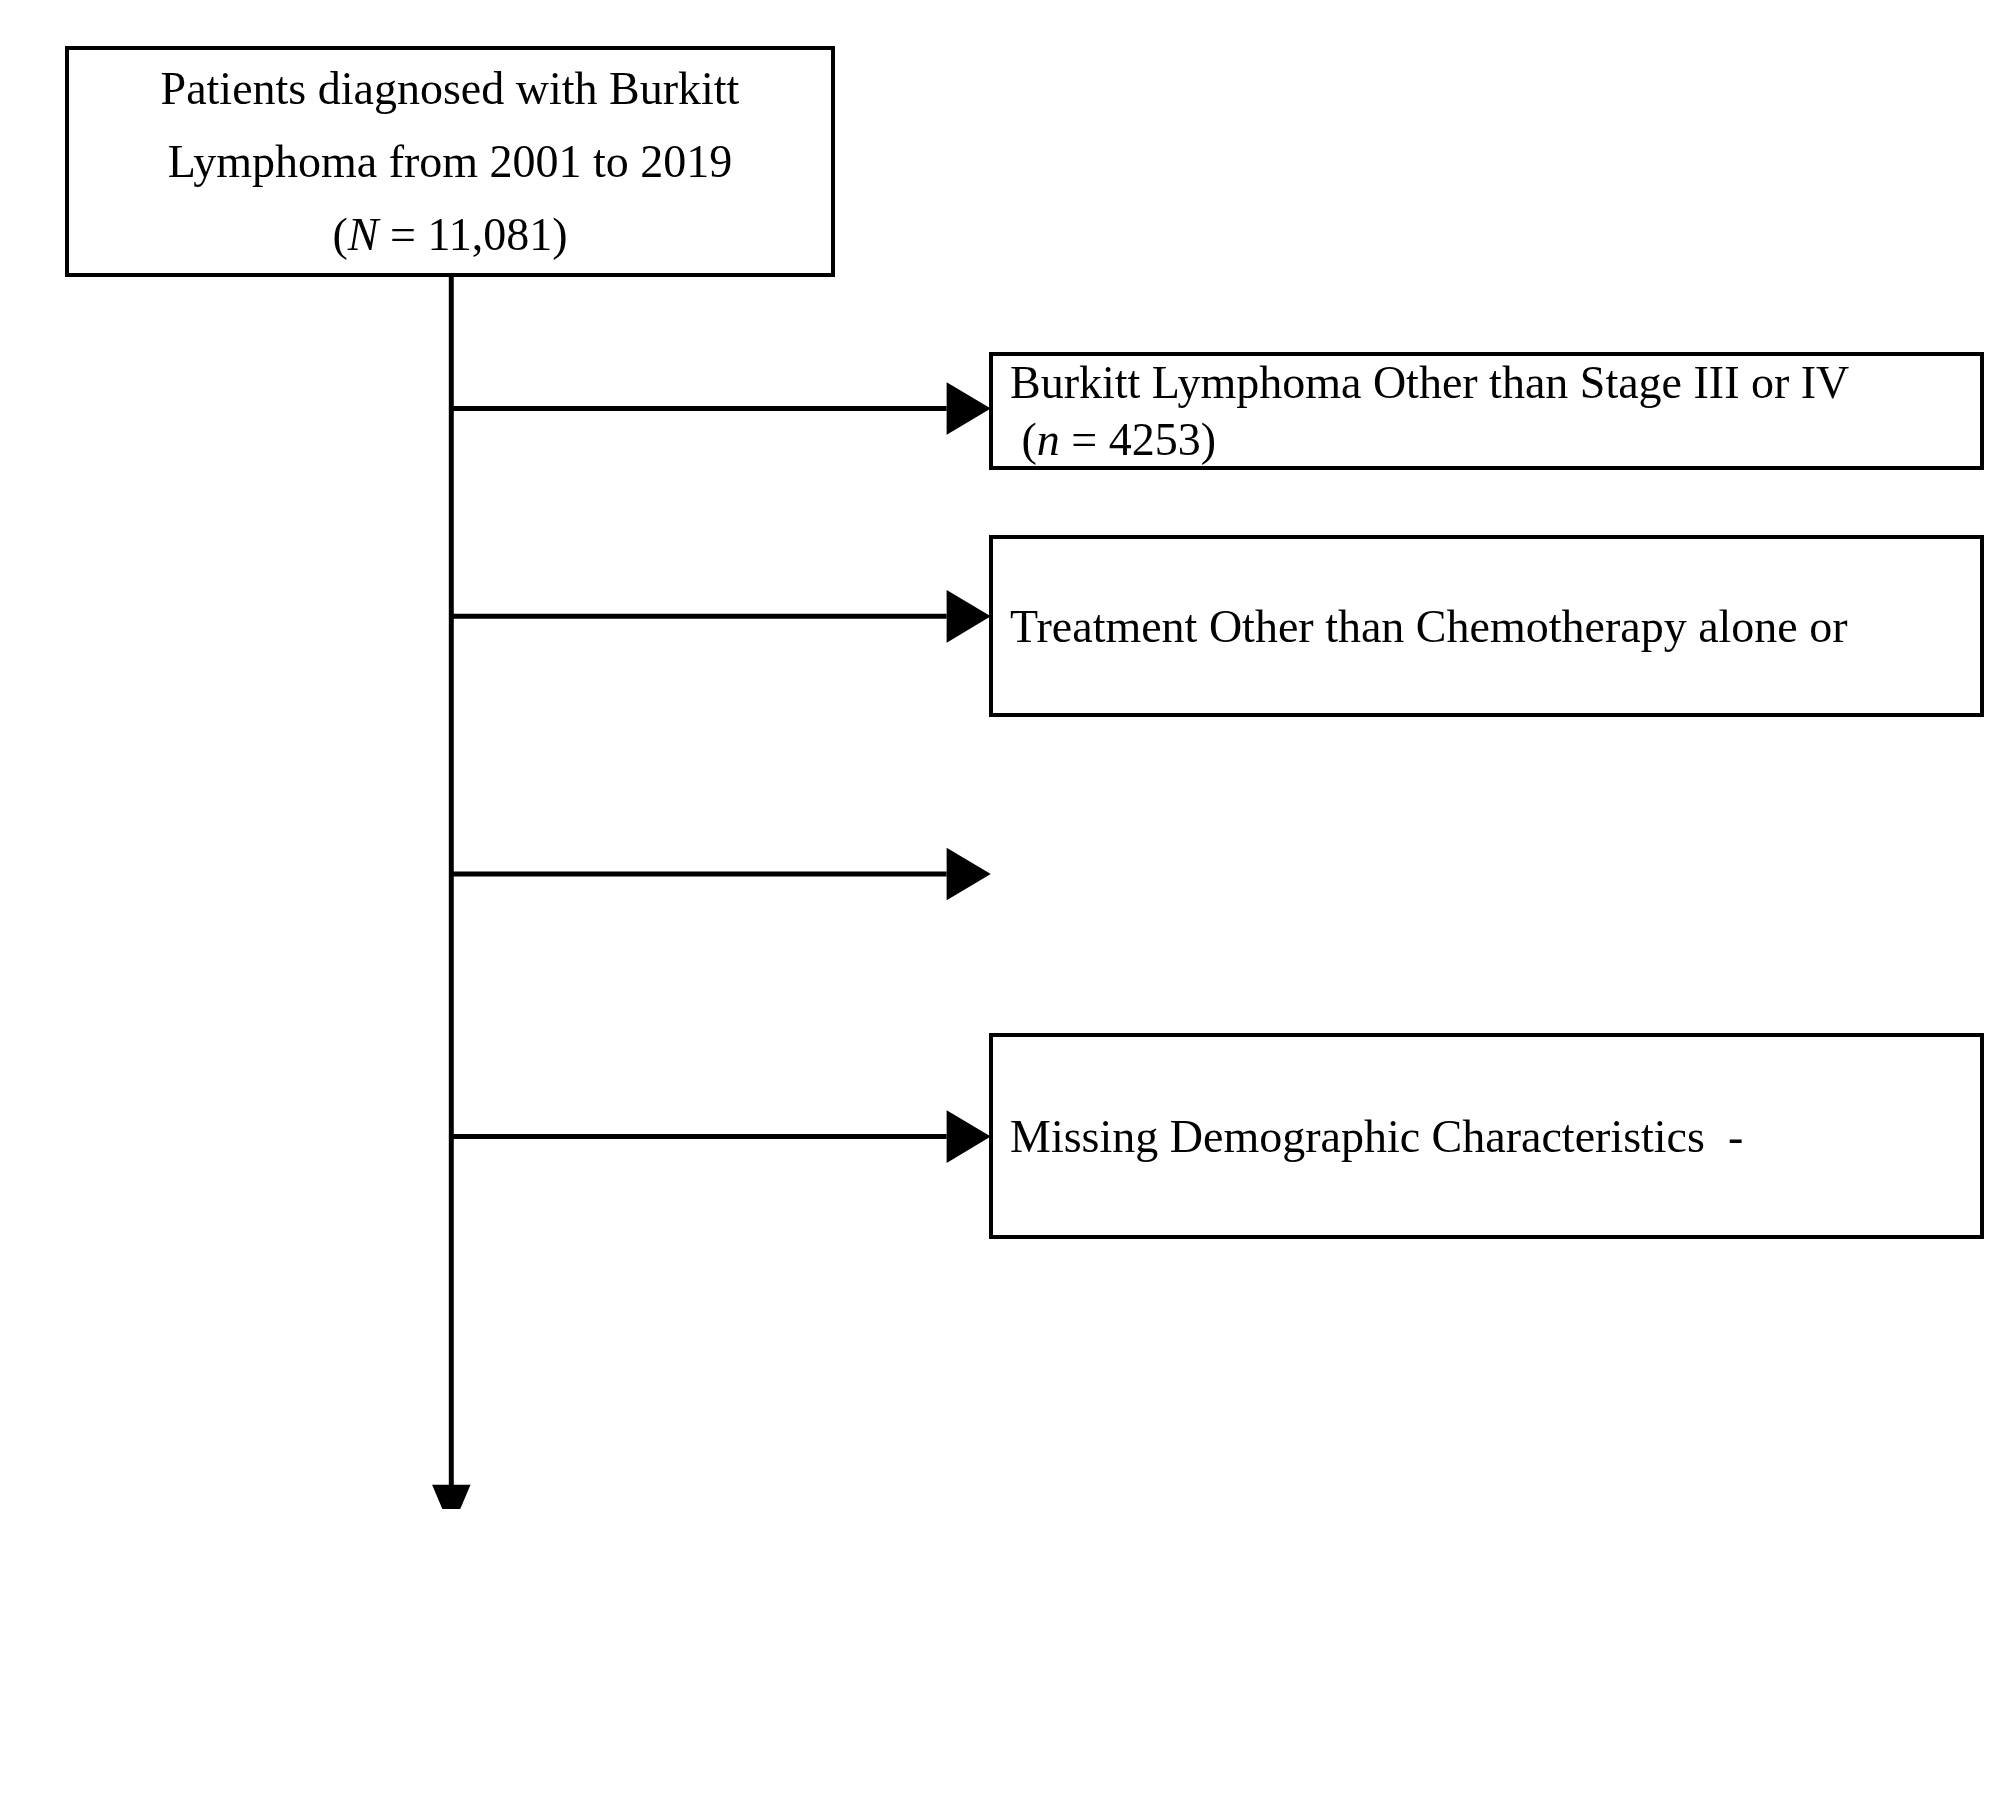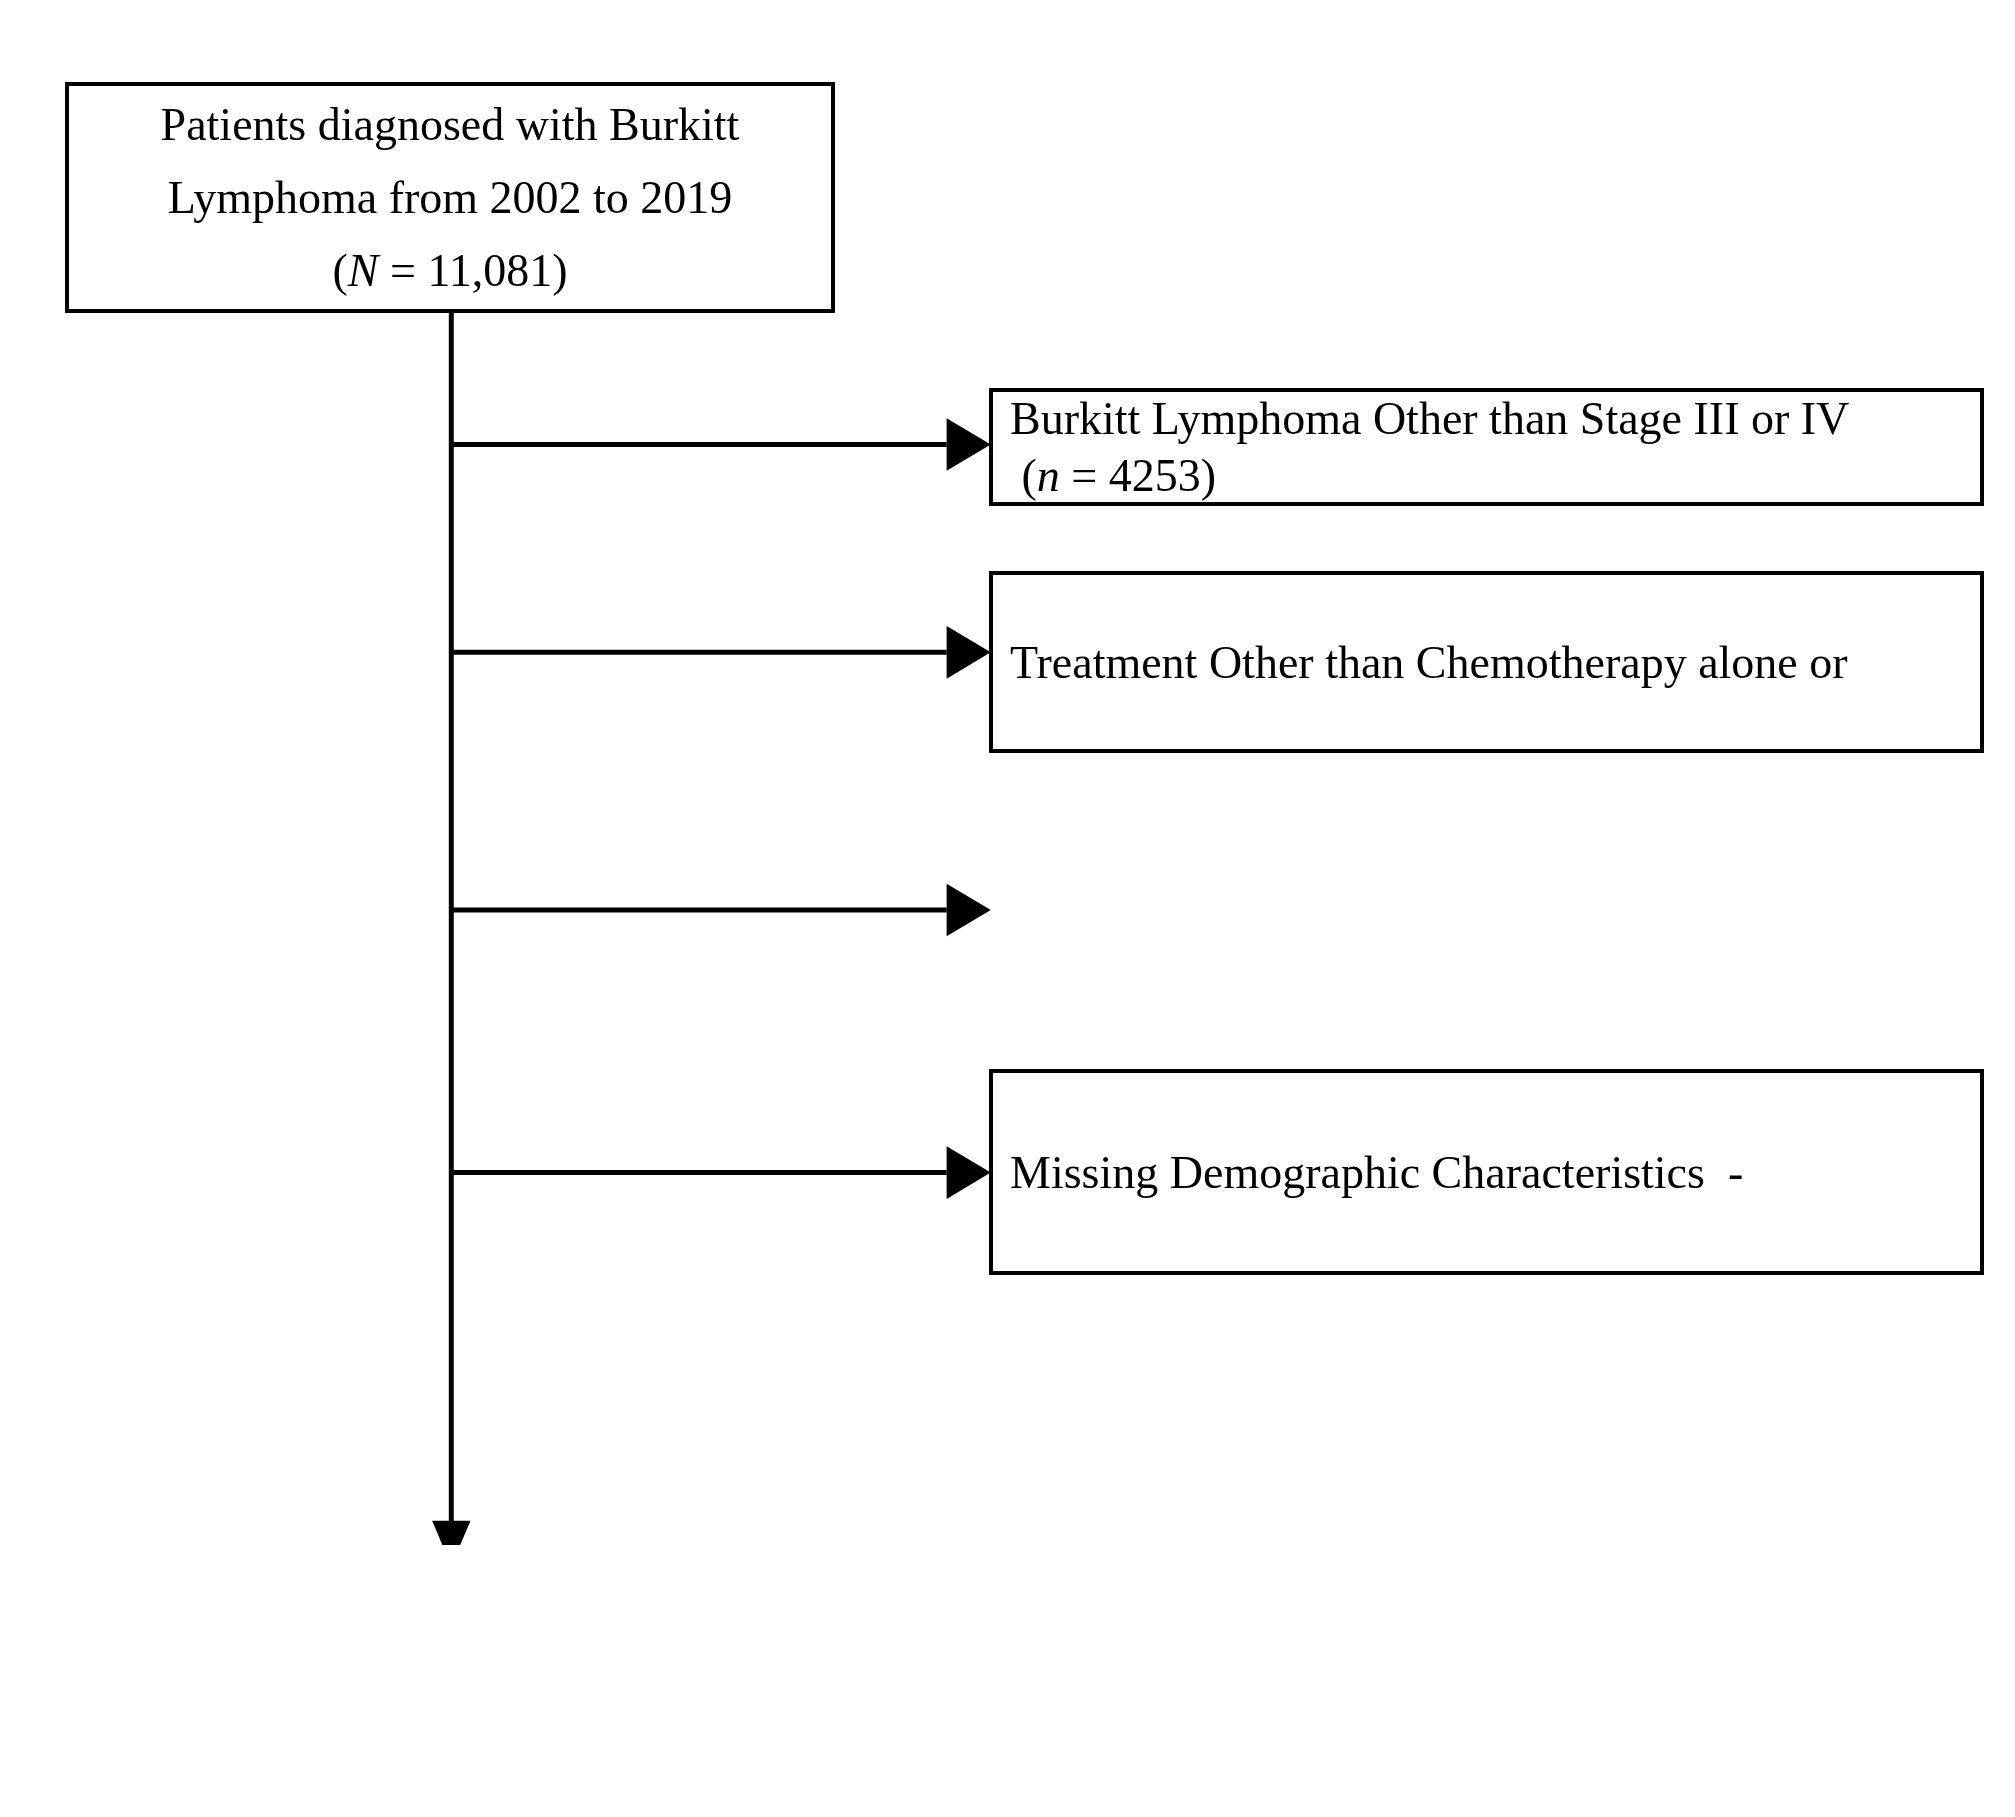--- a/index.html
+++ b/index.html
@@ -1,21 +1,20 @@
 <!DOCTYPE html>
 <html style="--ink: #000000; --bg: #ffffff;font-size:11.4px"><head>
 <meta charset="utf-8">
 <style>
   :root { --ink:#000000; --bg:#ffffff; }
   html,body{margin:0;padding:0;background:var(--bg);}
   .canvas{
     position:relative;width:2015px;height:1509px;background:var(--bg);
     font-family:"Liberation Serif","DejaVu Serif",serif;color:var(--ink);
     overflow:hidden;
-    margin-top:36px;
   }
   svg.wires{position:absolute;left:0;top:0;width:2015px;height:1817px;display:block;}
   svg.wires line{stroke:var(--ink);stroke-width:7;}
   svg.wires polygon{fill:var(--ink);stroke:none;}
   .box{
     position:absolute;box-sizing:border-box;border:4.3px solid var(--ink);
     background:var(--bg);font-size:46px;
     display:flex;flex-direction:column;justify-content:center;
   }
   .box.center{align-items:center;text-align:center;}
@@ -50,21 +49,21 @@
 
     <line x1="631" y1="1228" x2="1330" y2="1228"></line>
     <polygon points="1330,1191 1330,1265 1392,1228"></polygon>
 
     <line x1="631" y1="1597" x2="1330" y2="1597"></line>
     <polygon points="1330,1560 1330,1634 1392,1597"></polygon>
   </svg>
 
   <div class="box center lh-n" id="top-box">
       <div class="tline"><span>Patients diagnosed with Burkitt</span></div>
-      <div class="tline"><span>Lymphoma from 2002 to 2019</span></div>
+      <div class="tline"><span>Lymphoma from 2001 to 2019</span></div>
       <div class="tline"><span>(</span><span class="it">N</span><span> = 11,081)</span></div>
     </div>
 
   <div class="box left lh-t" id="ex-box-0">
       <div class="tline"><span>Burkitt Lymphoma Other than Stage III or IV</span></div>
       <div class="tline"><span>&nbsp;(</span><span class="it">n</span><span> = 4253)</span></div>
     </div>
 
   <div class="box left lh-m" id="ex-box-1">
       <div class="tline"><span>Treatment Other than Chemotherapy alone or</span></div>

